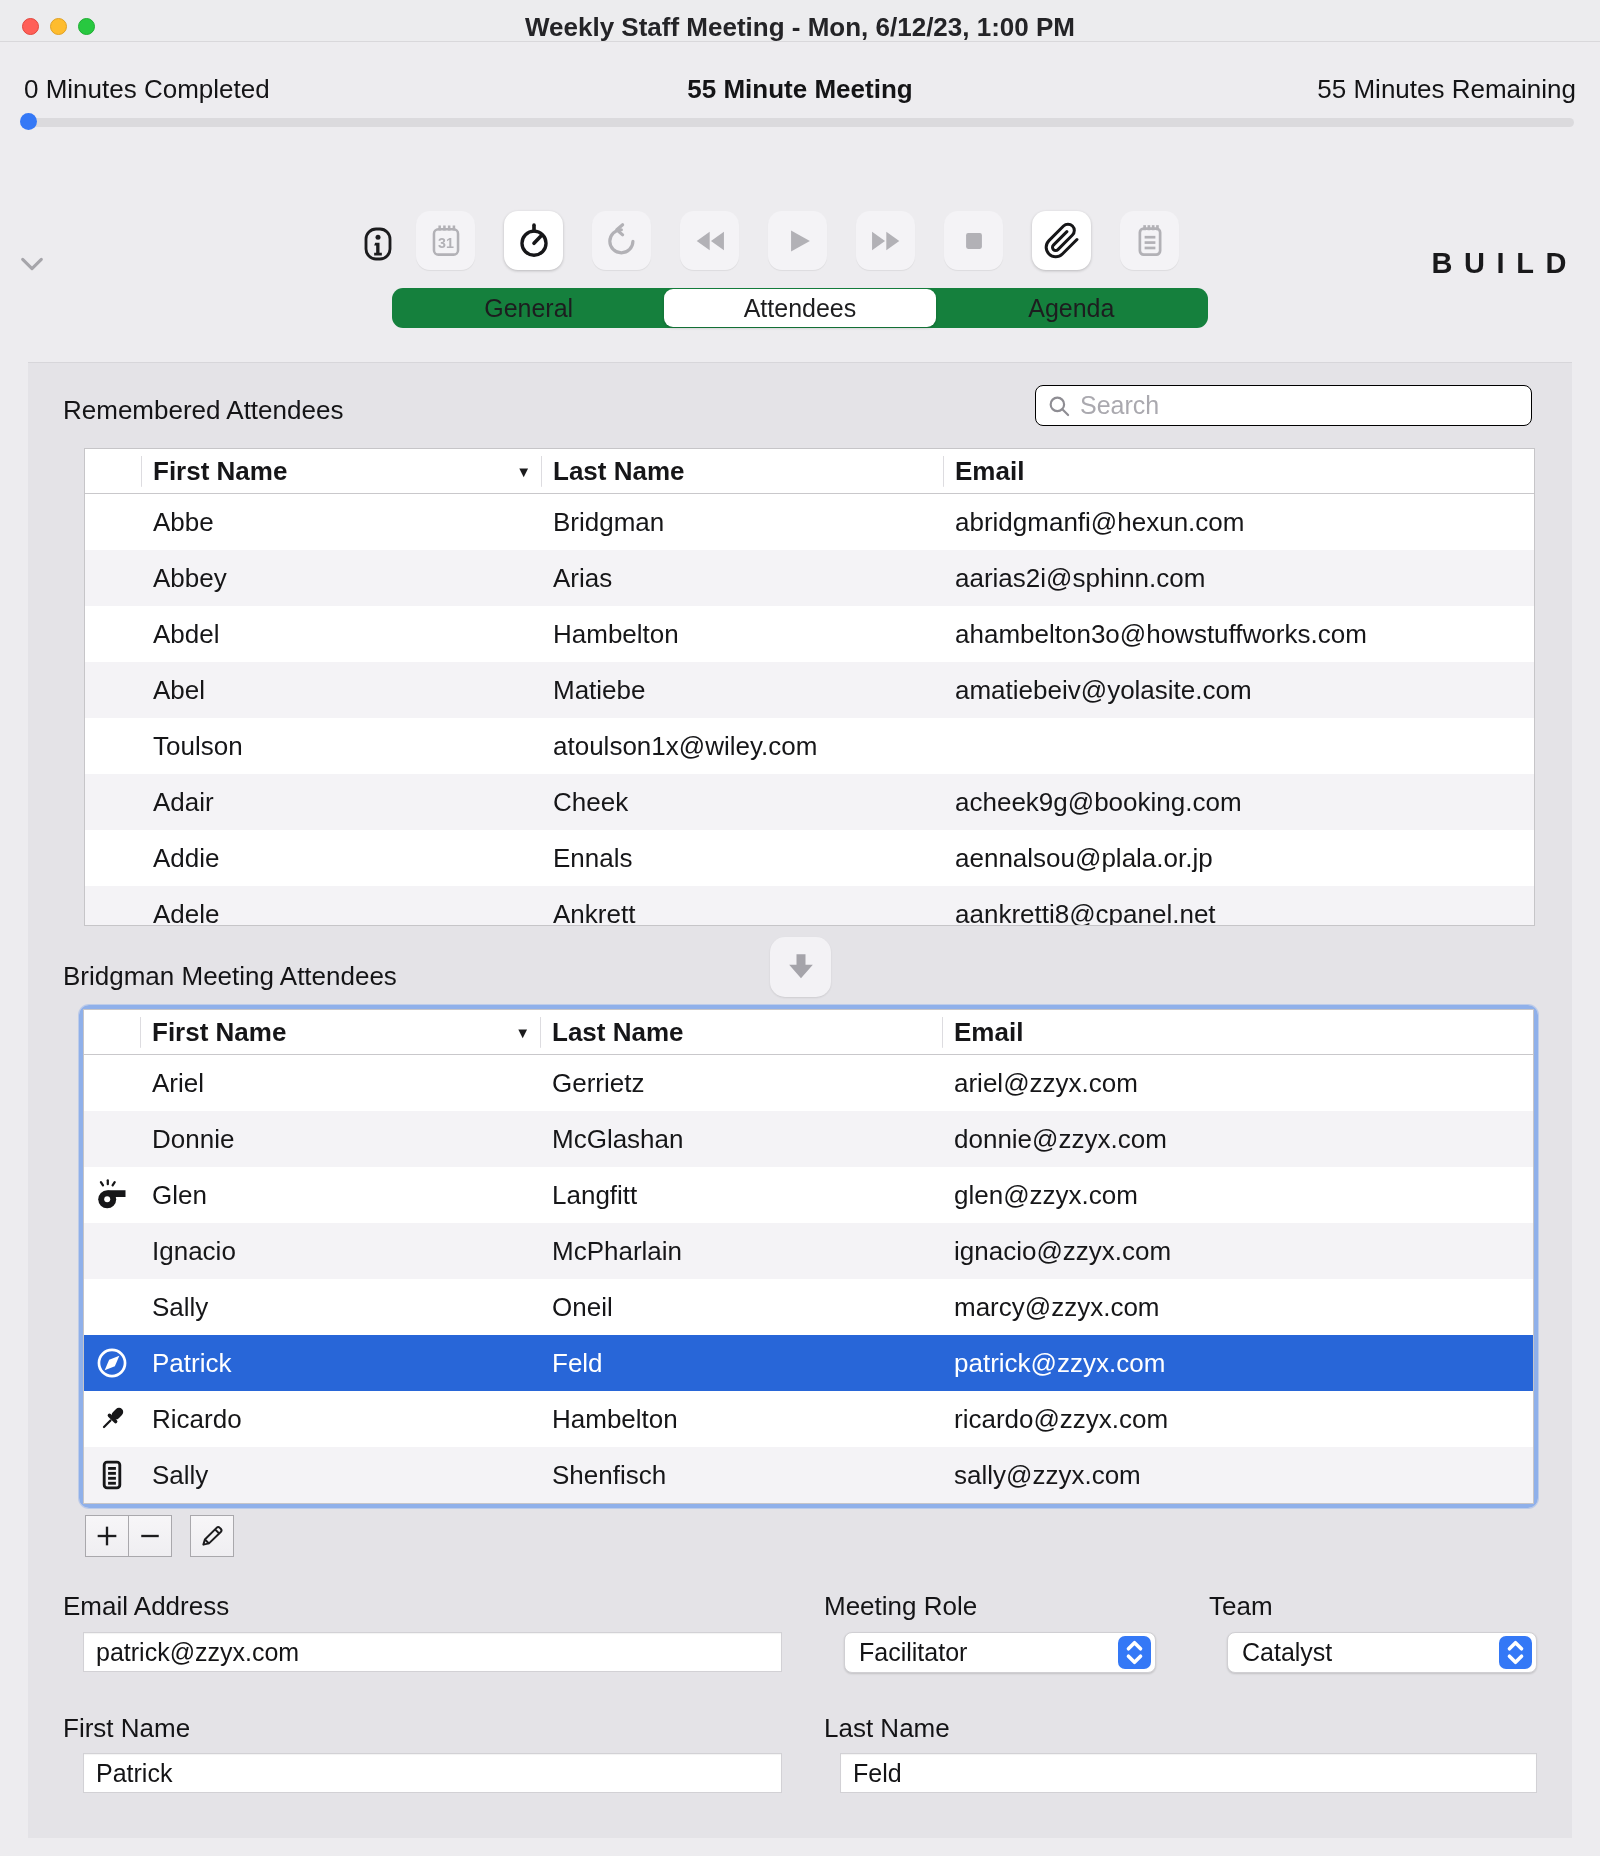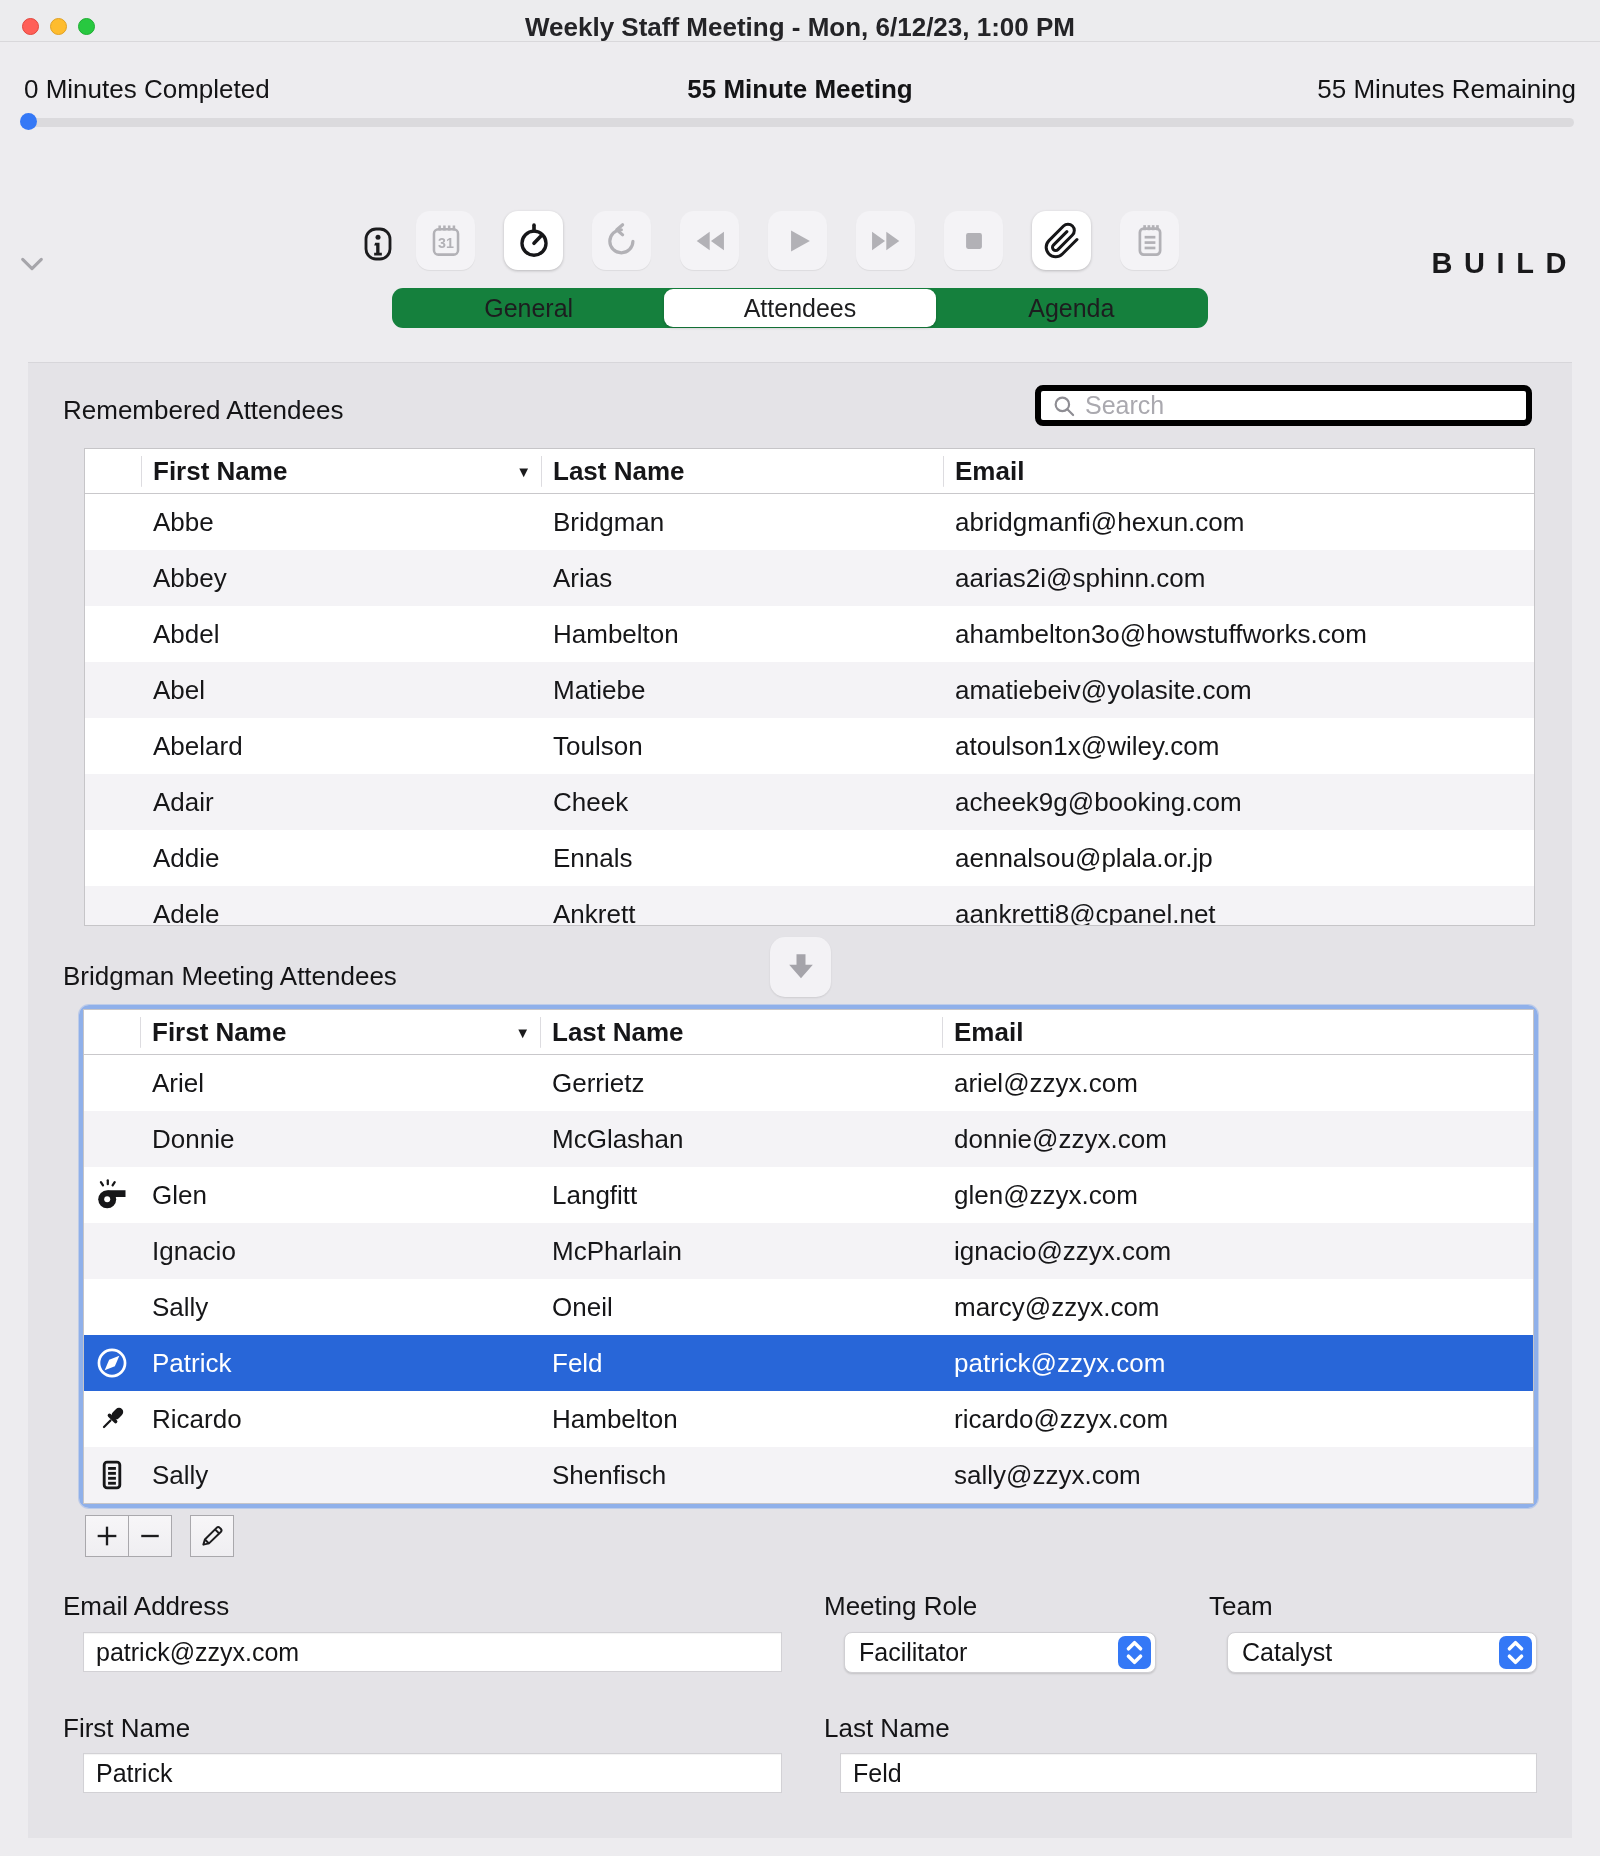--- a/index.html
+++ b/index.html
@@ -40,21 +40,21 @@
   .tab-bar { position:absolute; left:392px; top:288px; width:816px; height:40px; background:#15803d; border-radius:11px; display:flex; padding:1px; }
   .tab { flex:1; display:flex; align-items:center; justify-content:center; font-size:25px; color:#1d1d1f; border-radius:9px; }
   .tab.selected { background:#ffffff; box-shadow:0 1px 3px rgba(0,0,0,.20); }
 
   
   .panel { position:absolute; left:28px; top:362px; width:1544px; height:1476px; background:#e4e3e7; border-top:1px solid #d7d6da; }
   .section-title { position:absolute; font-size:26px; color:#141416; }
   .st-remembered { left:35px; top:32px;text-align:center; }
   .st-current { left:35px; top:598px; }
 
-  .search-field { position:absolute; left:1007px; top:22px; width:497px; height:41px; background:#ffffff; border:6px solid #000000; border-radius:8px; display:flex; align-items:center; padding:0 10px; }
+  .search-field { position:absolute; left:1007px; top:22px; width:497px; height:41px; background:#ffffff; border:1px solid #000000; border-radius:8px; display:flex; align-items:center; padding:0 10px; }
   .search-field .icon { width:26px; height:26px; color:#8e8d93; flex:none; }
   .search-input { border:none; outline:none; flex:1; margin-left:8px; font-size:25px; font-family:"Liberation Sans",sans-serif; color:#1b1b1d; background:transparent; }
   .search-input::placeholder { color:#aaa9af; }
 
   
   .data-table { background:#fff; border:1px solid #c6c5c8; overflow:hidden; }
   .table1 { position:absolute; left:56px; top:85px; width:1451px; height:478px; }
   .focus-ring { position:absolute; left:51px; top:642px; border:4px solid #8fb0ea; border-radius:10px; box-shadow:0 0 0 1px rgba(143,176,234,.45); }
   .table2 { position:relative; width:1451px; height:495px; }
   .t-row { display:grid; grid-template-columns:56px 400px 402px auto; align-items:center; height:56px; font-size:26px; color:#161618; }
@@ -262,21 +262,20 @@
             <div class="cell">ahambelton3o@howstuffworks.com</div>
           </div>
           <div class="t-row">
             <div class="cell cell-icon"></div>
             <div class="cell">Abel</div>
             <div class="cell">Matiebe</div>
             <div class="cell">amatiebeiv@yolasite.com</div>
           </div>
           <div class="t-row">
             <div class="cell cell-icon"></div>
-            <div class="cell">Abelard</div>
             <div class="cell">Toulson</div>
             <div class="cell">atoulson1x@wiley.com</div>
           </div>
           <div class="t-row">
             <div class="cell cell-icon"></div>
             <div class="cell">Adair</div>
             <div class="cell">Cheek</div>
             <div class="cell">acheek9g@booking.com</div>
           </div>
           <div class="t-row">

